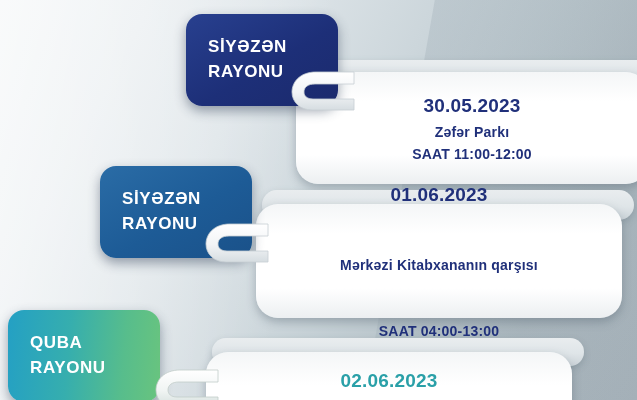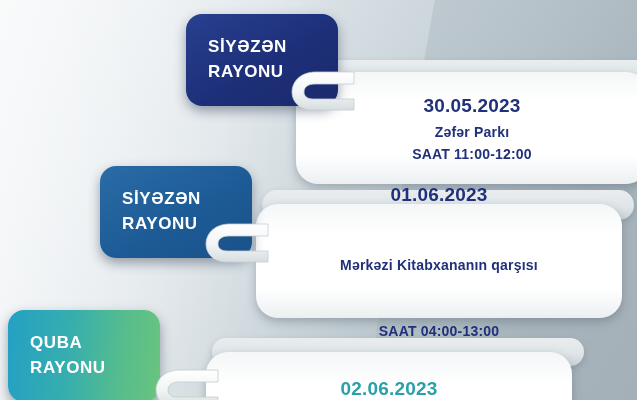--- a/index.html
+++ b/index.html
@@ -57,21 +57,21 @@
     flex-direction: column;
     align-items: center;
     justify-content: center;
   }
   .card .line {
     font-weight: bold;
     letter-spacing: 0.2px;
     white-space: nowrap;
   }
   .card.navy .line { color: #20307a; }
-  .card.teal .line { color: #2aa0a8; margin-top: 8px; }
+  .card.teal .line { color: #2aa0a8; }
 
   .l-date { font-size: 19px; margin-bottom: 7px; text-align: center; }
   .l-place { font-size: 14px; margin-bottom: 6px; }
   .l-time  { font-size: 14px; }
 
   
   .badge {
     position: absolute;
     border-radius: 16px;
     display: flex;

